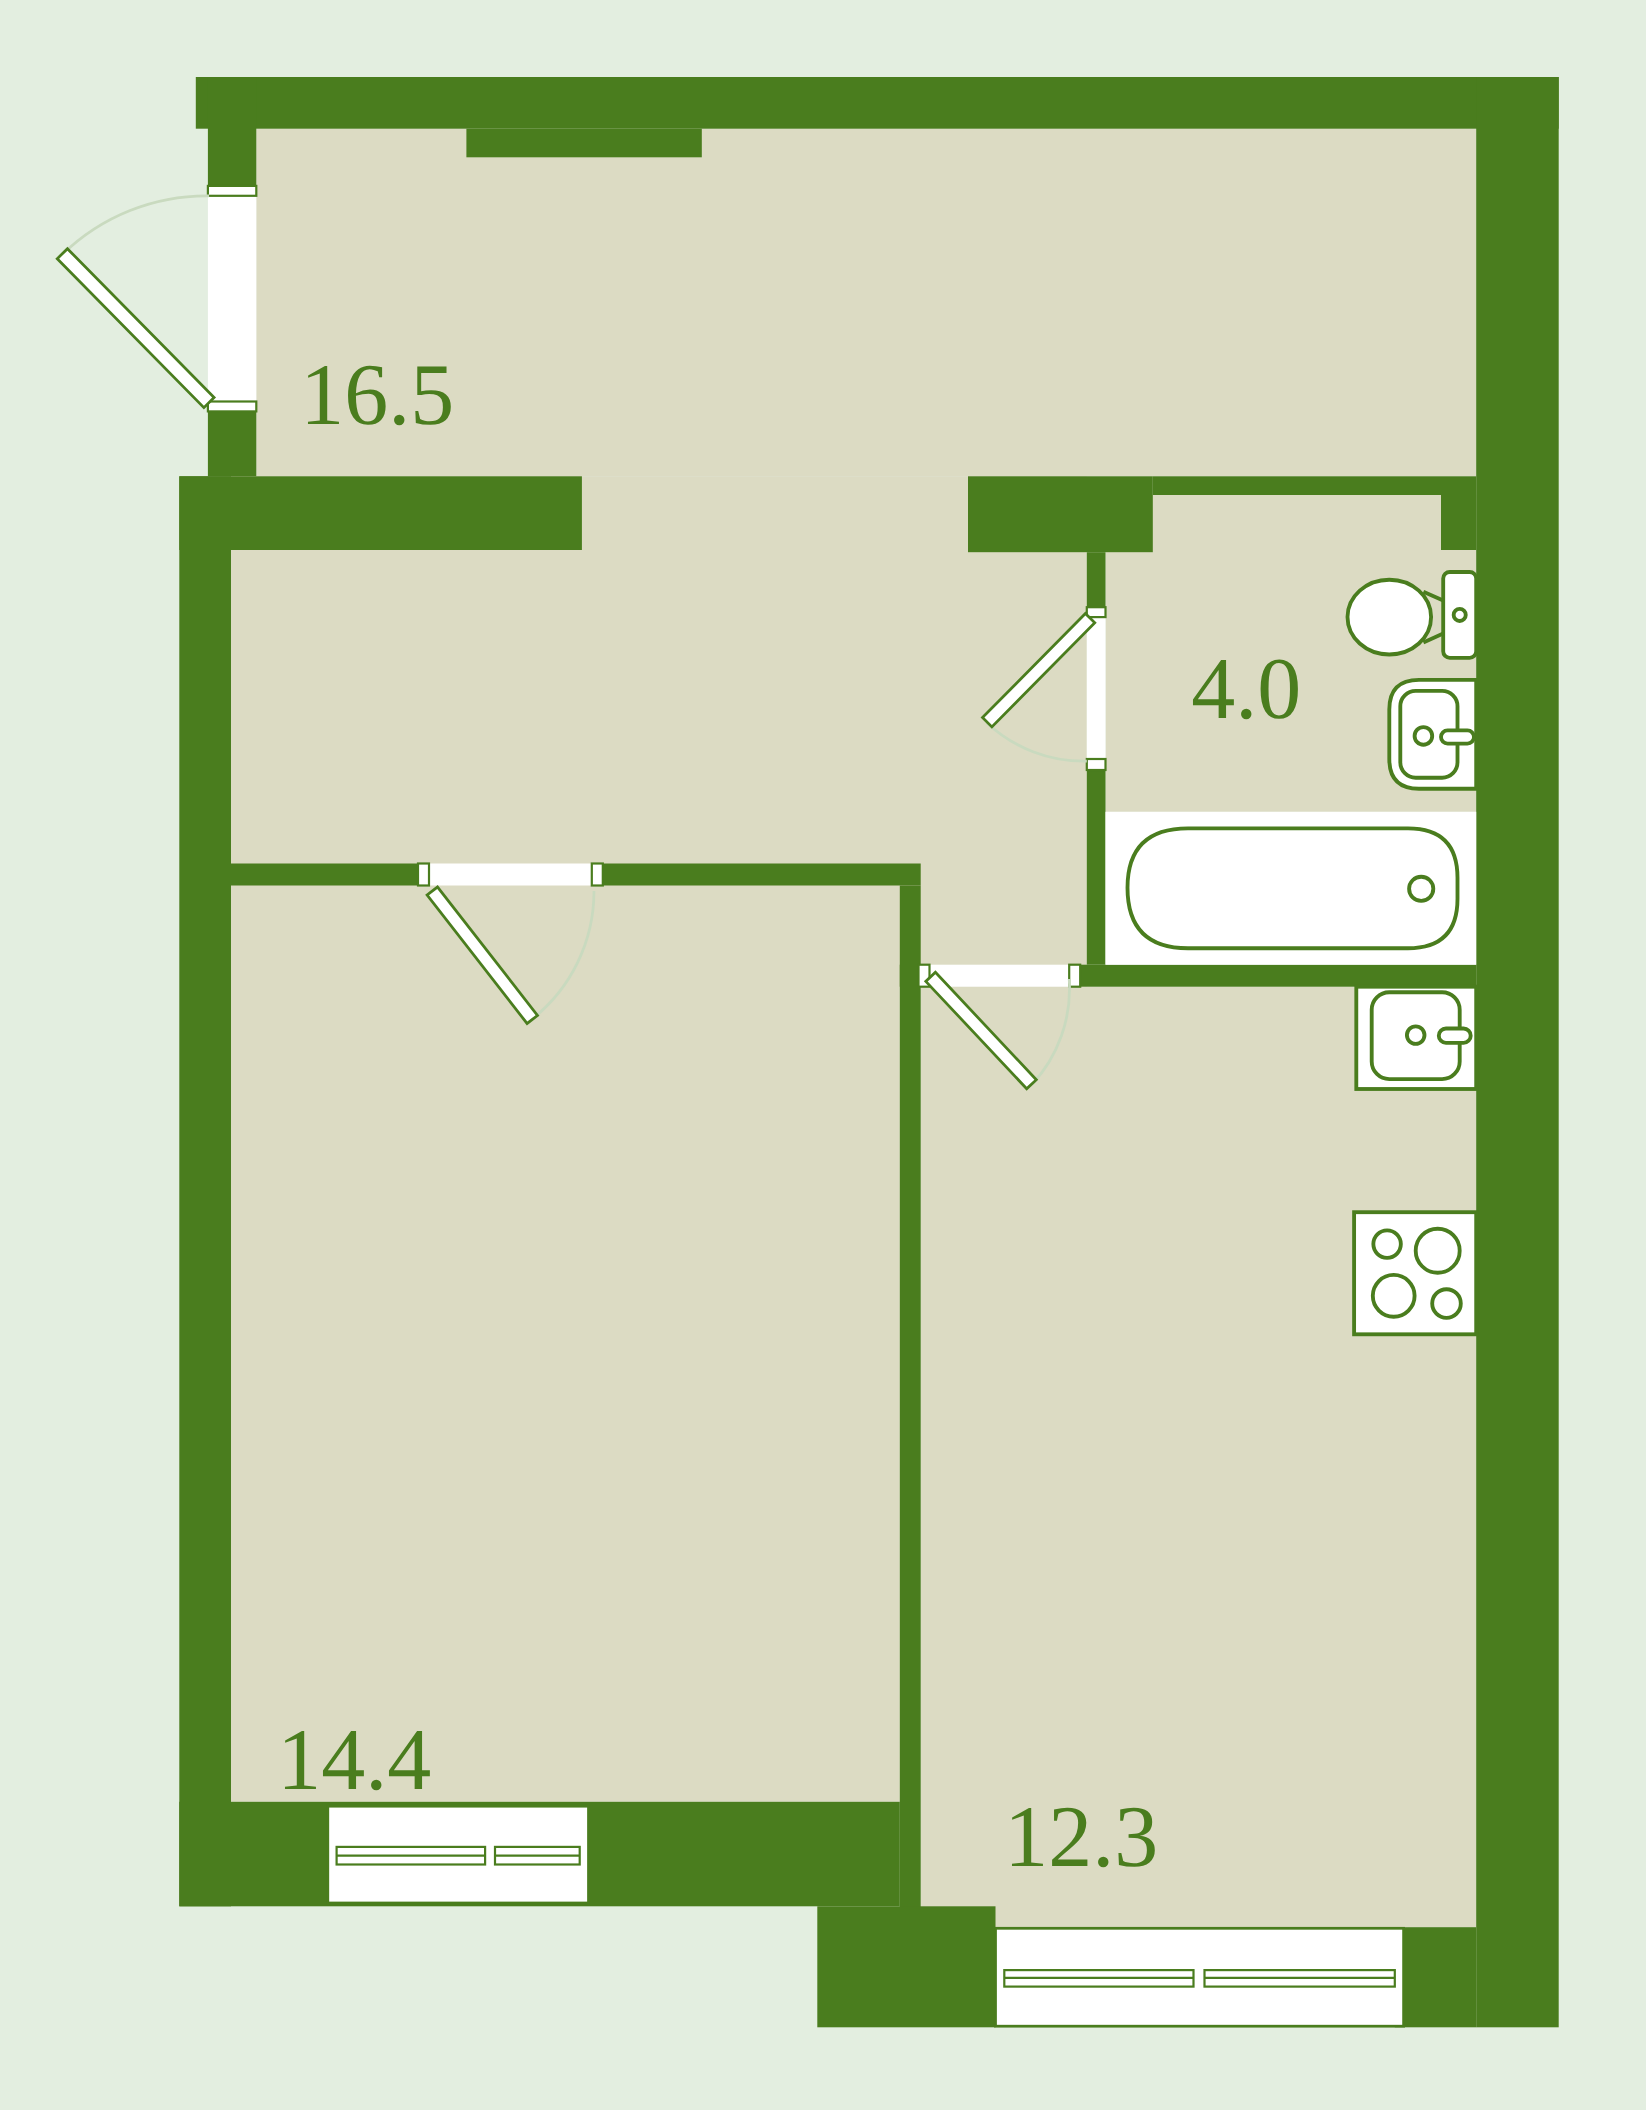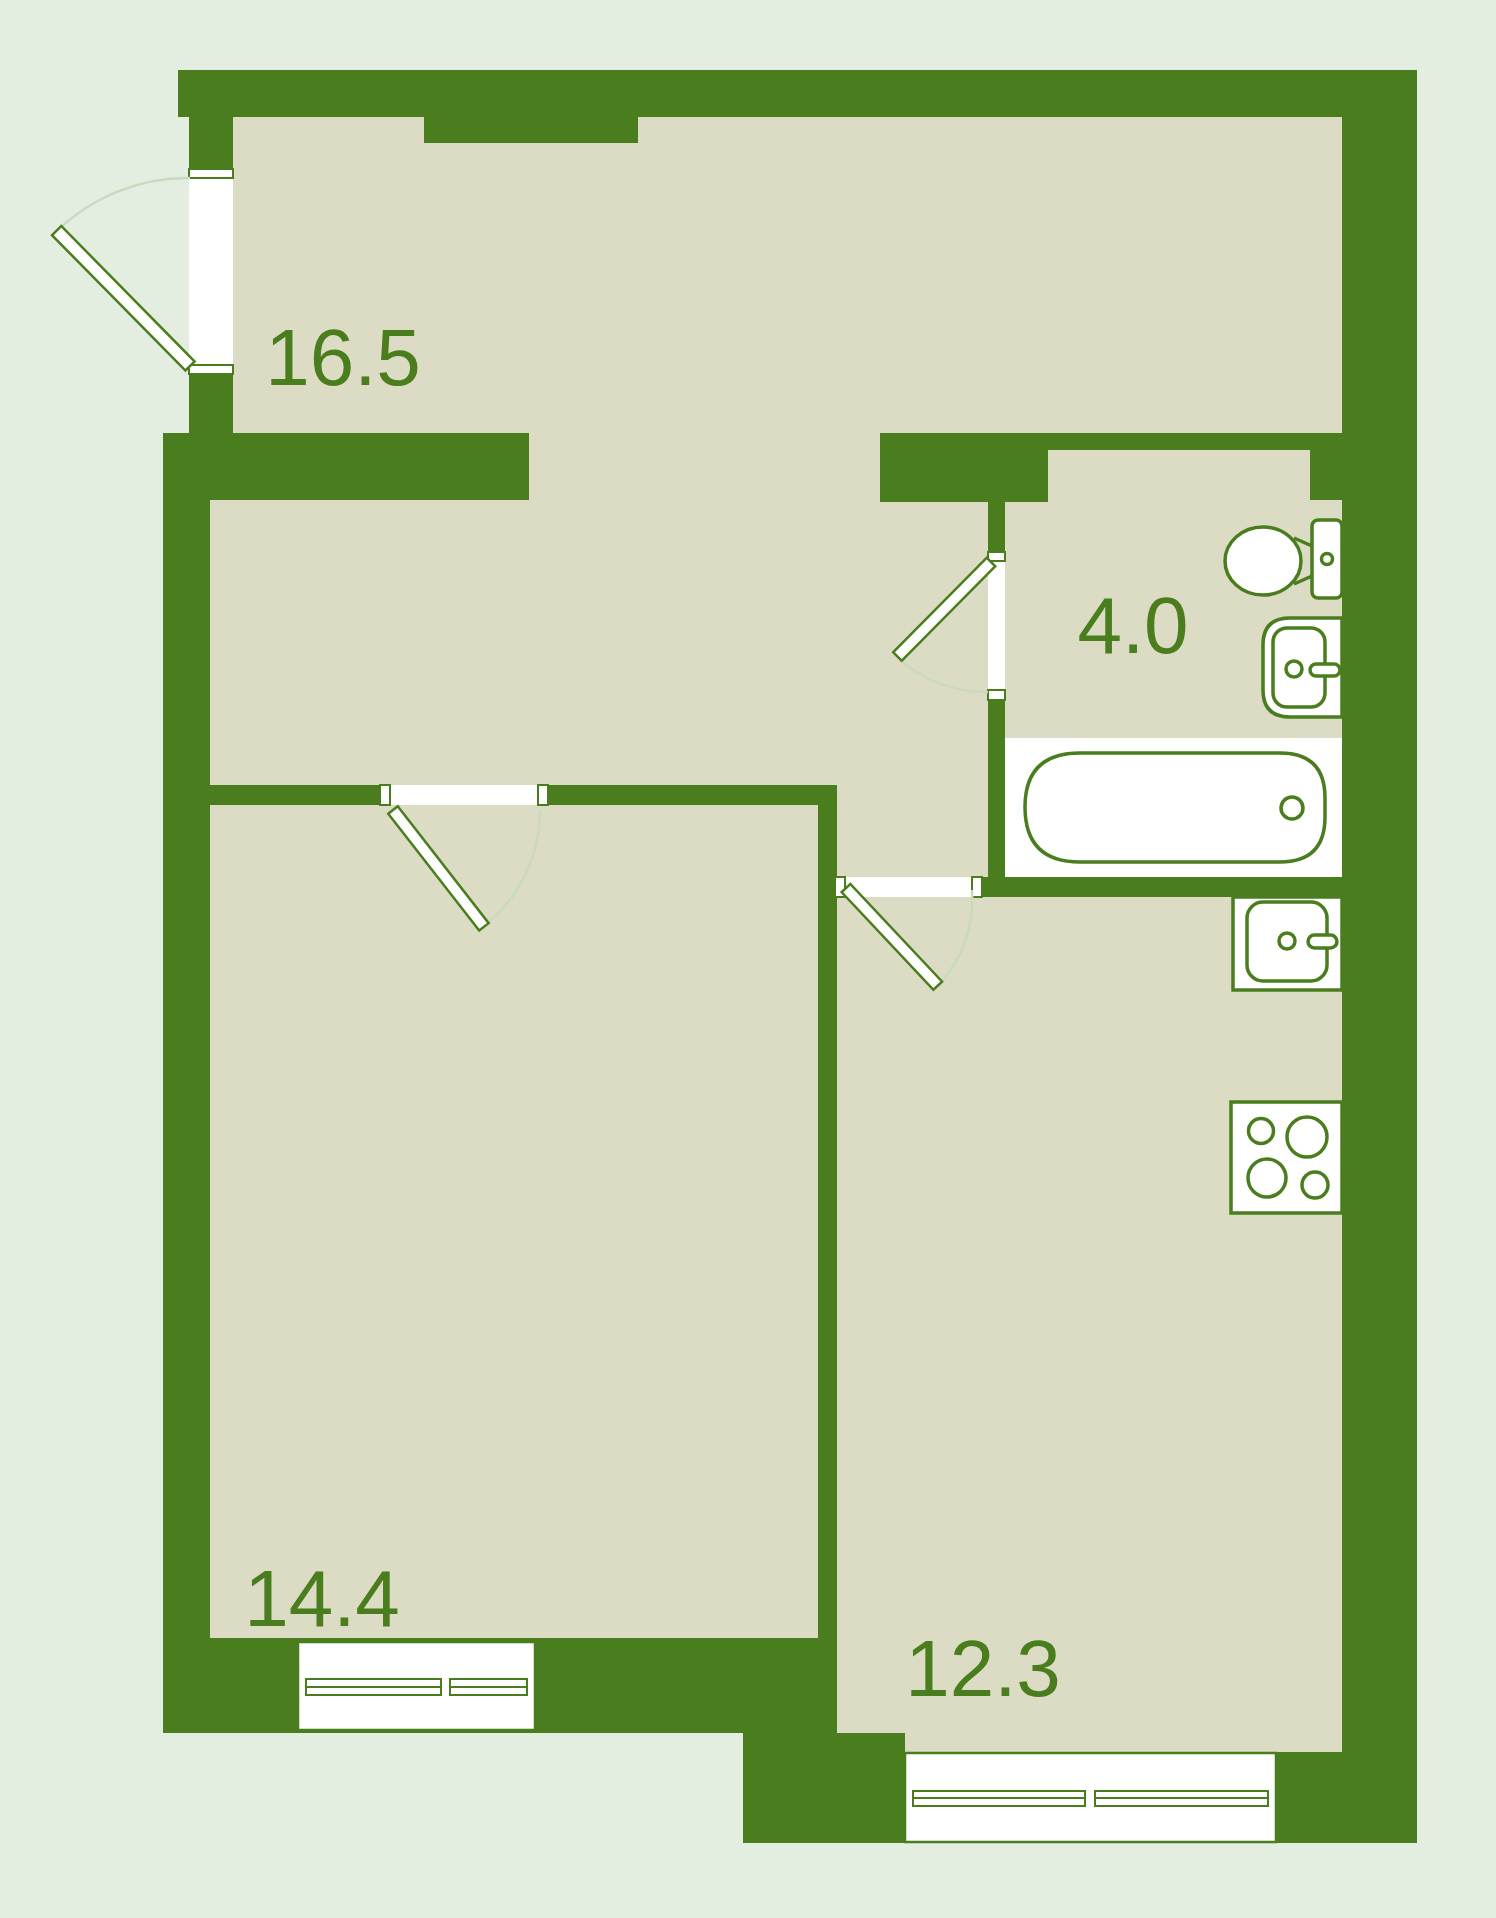--- a/index.html
+++ b/index.html
@@ -1,17 +1,17 @@
 <!DOCTYPE html>
 <html><head>
 <meta charset="utf-8">
 <style>
   html,body{margin:0;padding:0;background:#e3eee0;}
   .canvas{position:relative;width:1496px;height:1918px;background:#e3eee0;overflow:hidden;
-          font-family:Liberation Sans, sans-serif;}
+          font-family:Liberation Serif, serif;}
   svg{position:absolute;left:0;top:0;}
   .wall{fill:#4a7d1e;}
   .floor{fill:#dcdbc3;}
   .white{fill:#ffffff;}
   .fixture{fill:#ffffff;stroke:#4a7d1e;stroke-width:3.5;}
   .fixline{fill:none;stroke:#4a7d1e;stroke-width:3.5;}
   .jamb{fill:#ffffff;stroke:#4a7d1e;stroke-width:2;}
   .winframe{fill:#ffffff;stroke:#4a7d1e;stroke-width:2.5;}
   .pane{fill:#ffffff;stroke:#4a7d1e;stroke-width:2;}
   .panemid{stroke:#4a7d1e;stroke-width:2;}

